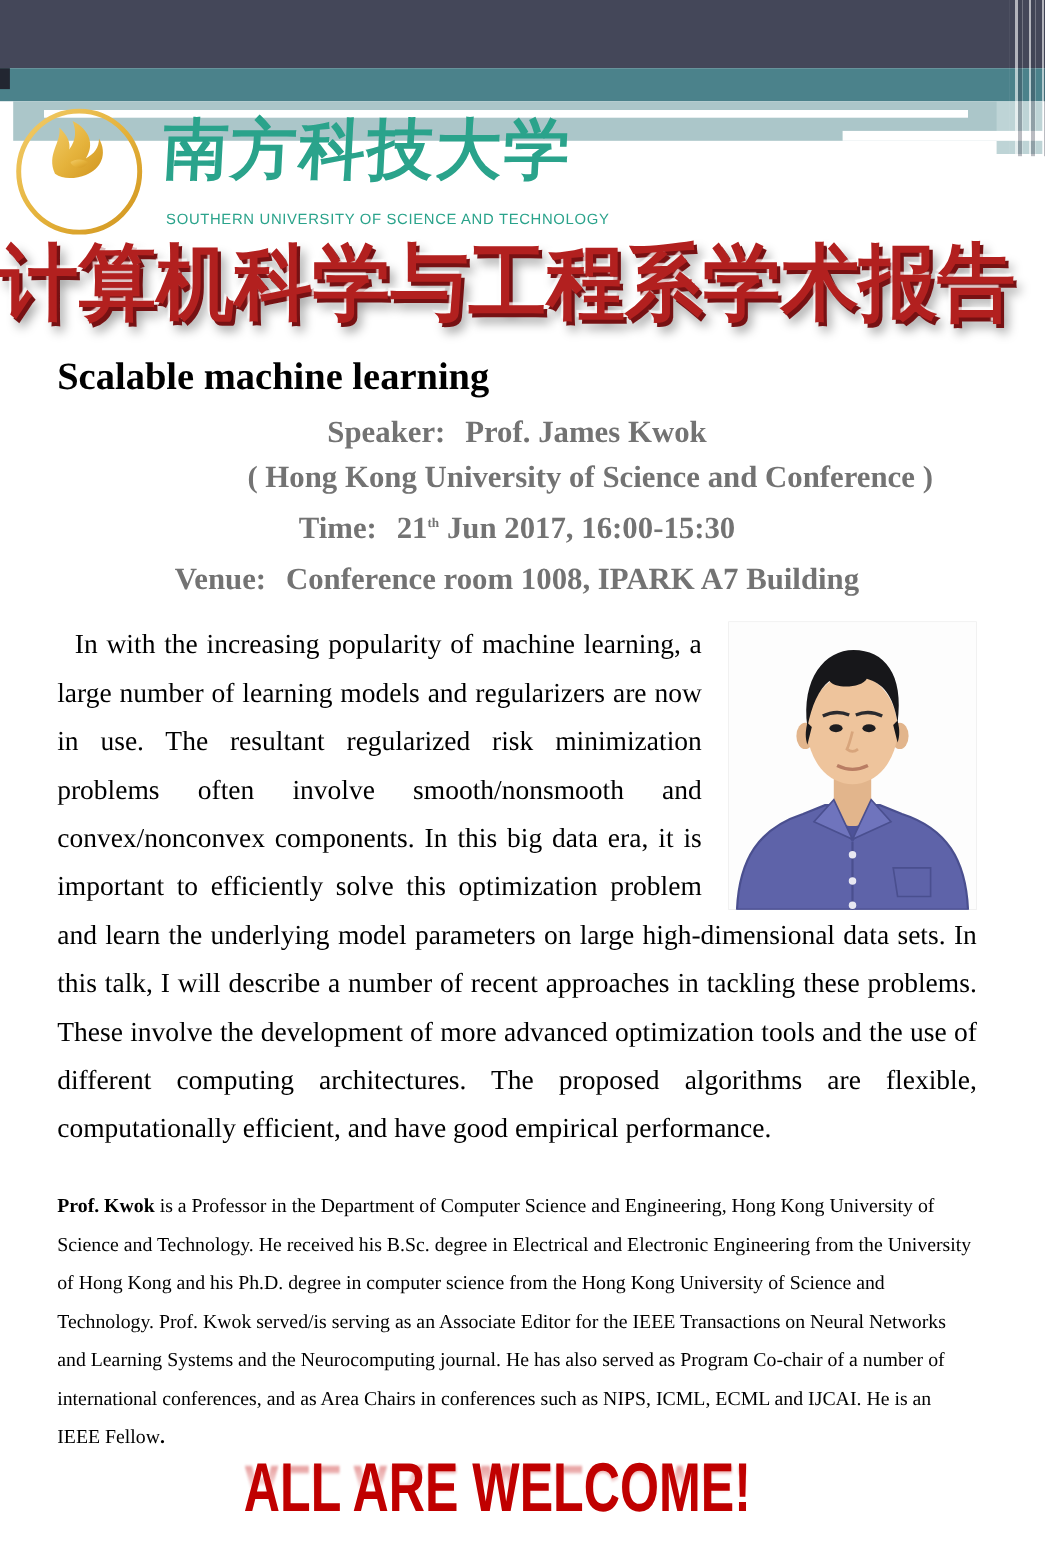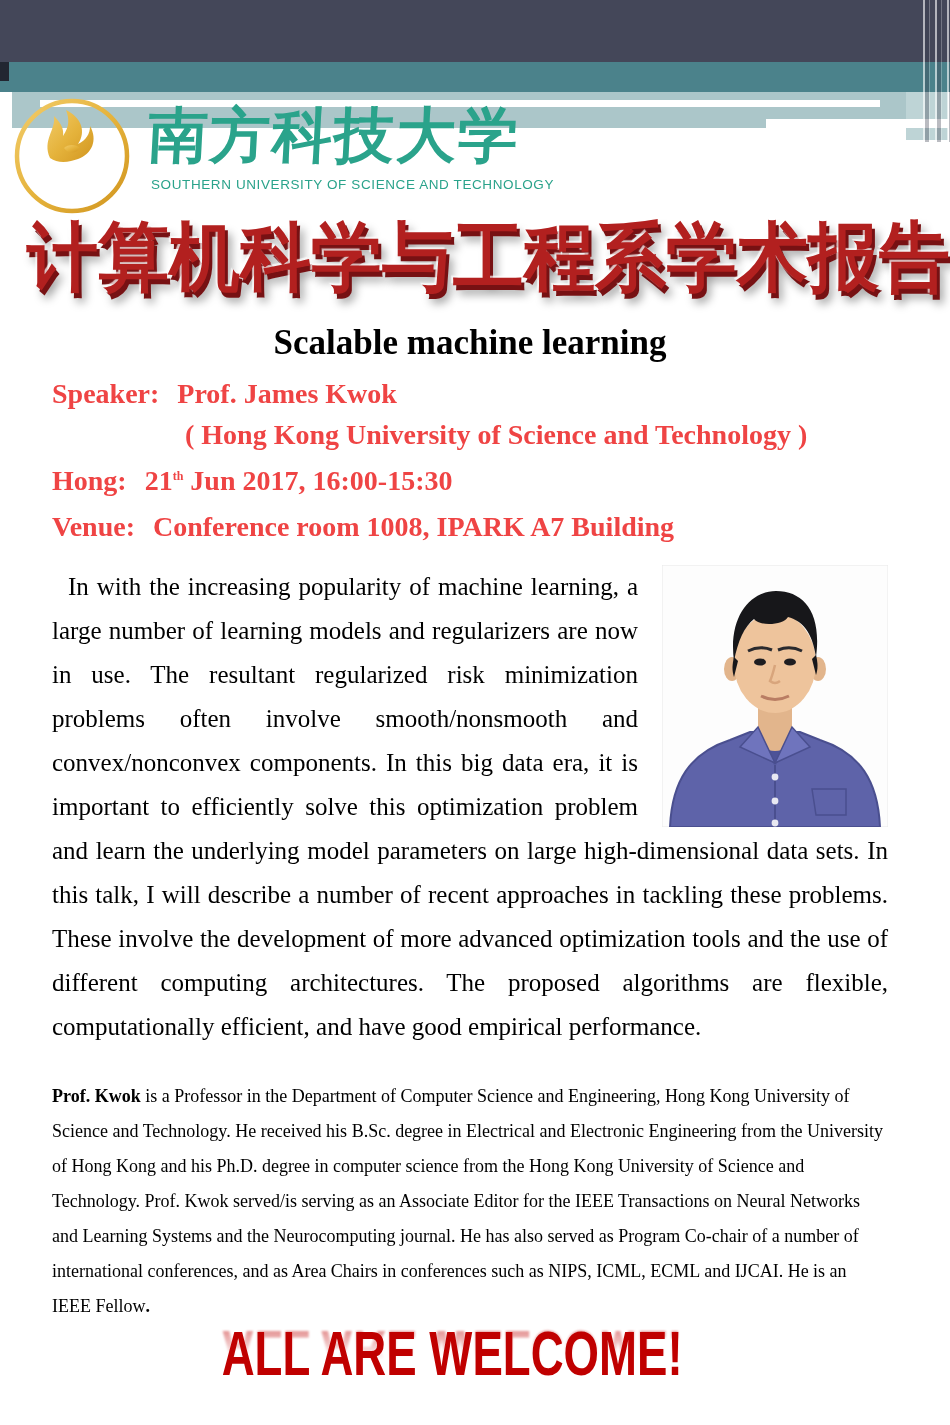--- a/index.html
+++ b/index.html
@@ -18,39 +18,39 @@
   .hdr-stripes{ position:absolute; left:918px; top:0; width:32px; height:142px;
                 background:repeating-linear-gradient(90deg,
                    rgba(0,0,0,0) 0 5px, rgba(255,255,255,.6) 5px 7px,
                    rgba(58,62,78,.35) 7px 11px, rgba(255,255,255,.25) 11px 12px); }
 
   .logo { position:absolute; left:12px; top:96px; width:120px; height:120px; }
 
   .uni-cn { position:absolute; left:148px; top:106px; width:400px;
             font-family:sans-serif; font-weight:900; font-size:60px; line-height:1;
             color:#2aa38b; letter-spacing:2px; transform:skewX(-3deg); }
-  .uni-en { position:absolute; left:151px; top:177px; font-family:"Liberation Sans", sans-serif;
+  .uni-en { position:absolute; left:151px; top:192px; font-family:"Liberation Sans", sans-serif;
             font-size:13.5px; letter-spacing:.6px; color:#2aa38b; font-weight:500; white-space:nowrap; }
 
   
-  .banner { margin-top:92px; text-align:right;text-decoration:underline; }
+  .banner { margin-top:92px; text-align:left;text-decoration:underline; }
   .banner-title { display:inline-block; font-family:sans-serif; font-weight:900;
                   font-size:71px; line-height:1.08; color:#b2201f; letter-spacing:0px;
                   transform:scale(1.0,1.06); white-space:nowrap;
                   text-shadow:-2px -2px 1px rgba(255,255,255,.75),
                                3px 4px 0 #771113,
                                6px 8px 9px rgba(0,0,0,.4); }
 
   
   .content { padding:0 62px 0 52px; }
 
-  .sem-title { margin-top:26px; text-align:center; font-weight:bold; font-size:35px; color:#000; }
+  .sem-title { margin-top:26px; font-weight:bold; font-size:35px; color:#000; }
 
   .info { margin-top:14px; }
-  .info-line { font-size:28px; font-weight:bold; line-height:33px; margin-bottom:13px; color:#ef4444; }
+  .info-line { font-size:28px; font-weight:bold; line-height:33px; margin-bottom:13px; color:#737373;text-align:center; }
   .info-line .lbl { margin-right:18px; }
   .info-affil { margin-left:133px; margin-top:-5px; }
   .info-line sup { font-size:12px; vertical-align:super; line-height:0; }
 
   .abstract { margin-top:22px; font-size:25px; line-height:44px; text-align:justify;
               text-indent:16px; color:#000; }
   .photo-float { float:right; width:240px; height:262px; margin-left:10px; margin-bottom:2px; }
   .photo-float svg { display:block; margin-left:14px; }
 
   .bio { margin-top:30px; font-size:18px; line-height:35px; text-align:left; color:#000; }
@@ -110,23 +110,23 @@
 </div>
 
 <div class="content">
 
   <div class="sem-title">Scalable machine learning</div>
 
   <div class="info">
     <div class="info-line">
       <span class="lbl">Speaker:</span><span>Prof. James Kwok</span>
     </div>
-    <div class="info-line info-affil">( Hong Kong University of Science and Technology )</div>
+    <div class="info-line info-affil">( Hong Kong University of Science and Conference )</div>
     <div class="info-line">
-      <span class="lbl">Hong:</span><span>21</span><sup>th</sup><span> </span><span>Jun 2017, 16:00-15:30</span>
+      <span class="lbl">Time:</span><span>21</span><sup>th</sup><span> </span><span>Jun 2017, 16:00-15:30</span>
     </div>
     <div class="info-line">
       <span class="lbl">Venue:</span><span>Conference room 1008, IPARK A7 Building</span>
     </div>
   </div>
 
   <p class="abstract">
     <span class="photo-float">
       <svg width="226" height="262" viewBox="0 0 226 262">
         <rect x="0" y="0" width="226" height="262" fill="#fdfdfd"></rect>

